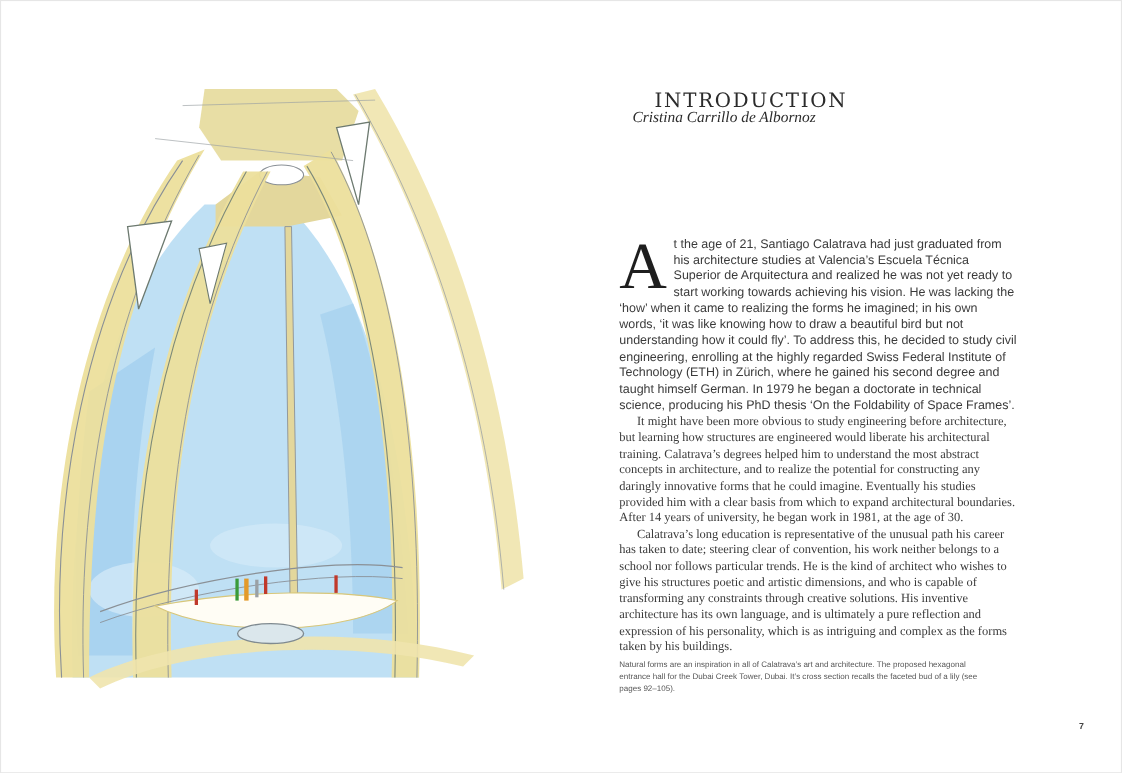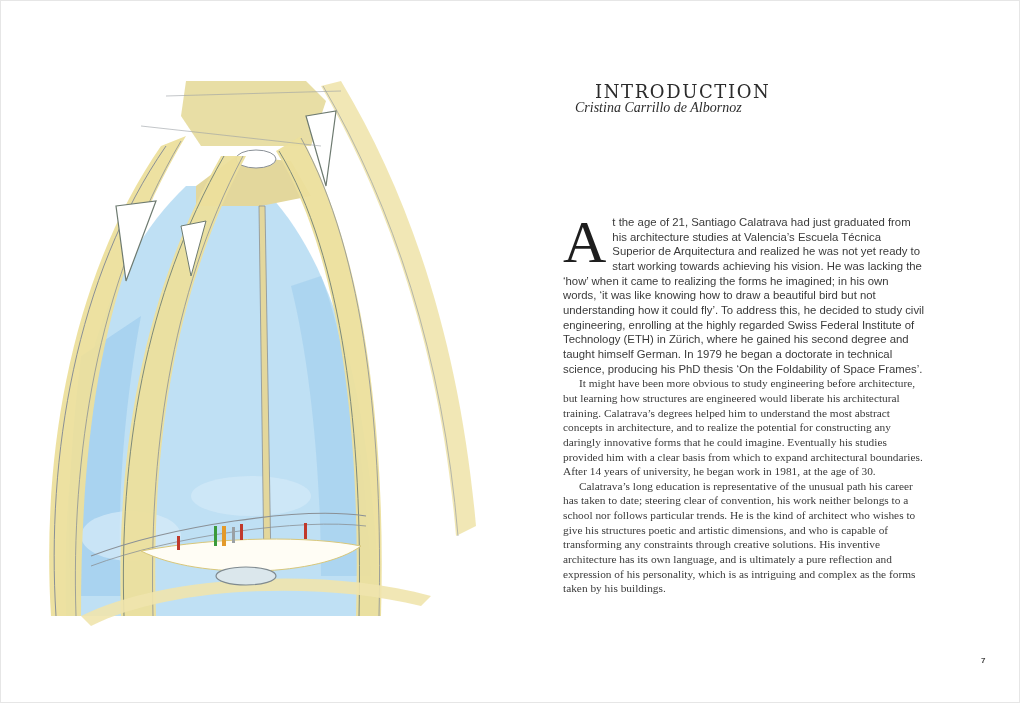--- a/index.html
+++ b/index.html
@@ -103,15 +103,16 @@
 
   <div class="heading">INTRODUCTION</div>
   <div class="author">Cristina Carrillo de Albornoz</div>
 
   <div class="body-text">
     <p><span class="dropcap">A</span><span>t the age of 21, Santiago Calatrava had just graduated from his architecture studies at Valencia’s Escuela Técnica Superior de Arquitectura and realized he was not yet ready to start working towards achieving his vision. He was lacking the ‘how’ when it came to realizing the forms he imagined; in his own words, ‘it was like knowing how to draw a beautiful bird but not understanding how it could fly’. To address this, he decided to study civil engineering, enrolling at the highly regarded Swiss Federal Institute of Technology (ETH) in Zürich, where he gained his second degree and taught himself German. In 1979 he began a doctorate in technical science, producing his PhD thesis ‘On the Foldability of Space Frames’.</span></p>
     <p class="indent">It might have been more obvious to study engineering before architecture, but learning how structures are engineered would liberate his architectural training. Calatrava’s degrees helped him to understand the most abstract concepts in architecture, and to realize the potential for constructing any daringly innovative forms that he could imagine. Eventually his studies provided him with a clear basis from which to expand architectural boundaries. After 14 years of university, he began work in 1981, at the age of 30.</p>
     <p class="indent">Calatrava’s long education is representative of the unusual path his career has taken to date; steering clear of convention, his work neither belongs to a school nor follows particular trends. He is the kind of architect who wishes to give his structures poetic and artistic dimensions, and who is capable of transforming any constraints through creative solutions. His inventive architecture has its own language, and is ultimately a pure reflection and expression of his personality, which is as intriguing and complex as the forms taken by his buildings.</p>
   </div>
 
+  <div class="caption">Natural forms are an inspiration in all of Calatrava’s art and architecture. The proposed hexagonal entrance hall for the Dubai Creek Tower, Dubai. It’s cross section recalls the faceted bud of a lily (see pages 92–105).</div>
 
   <div class="page-number">7</div>
 </div>
 
 </body></html>

